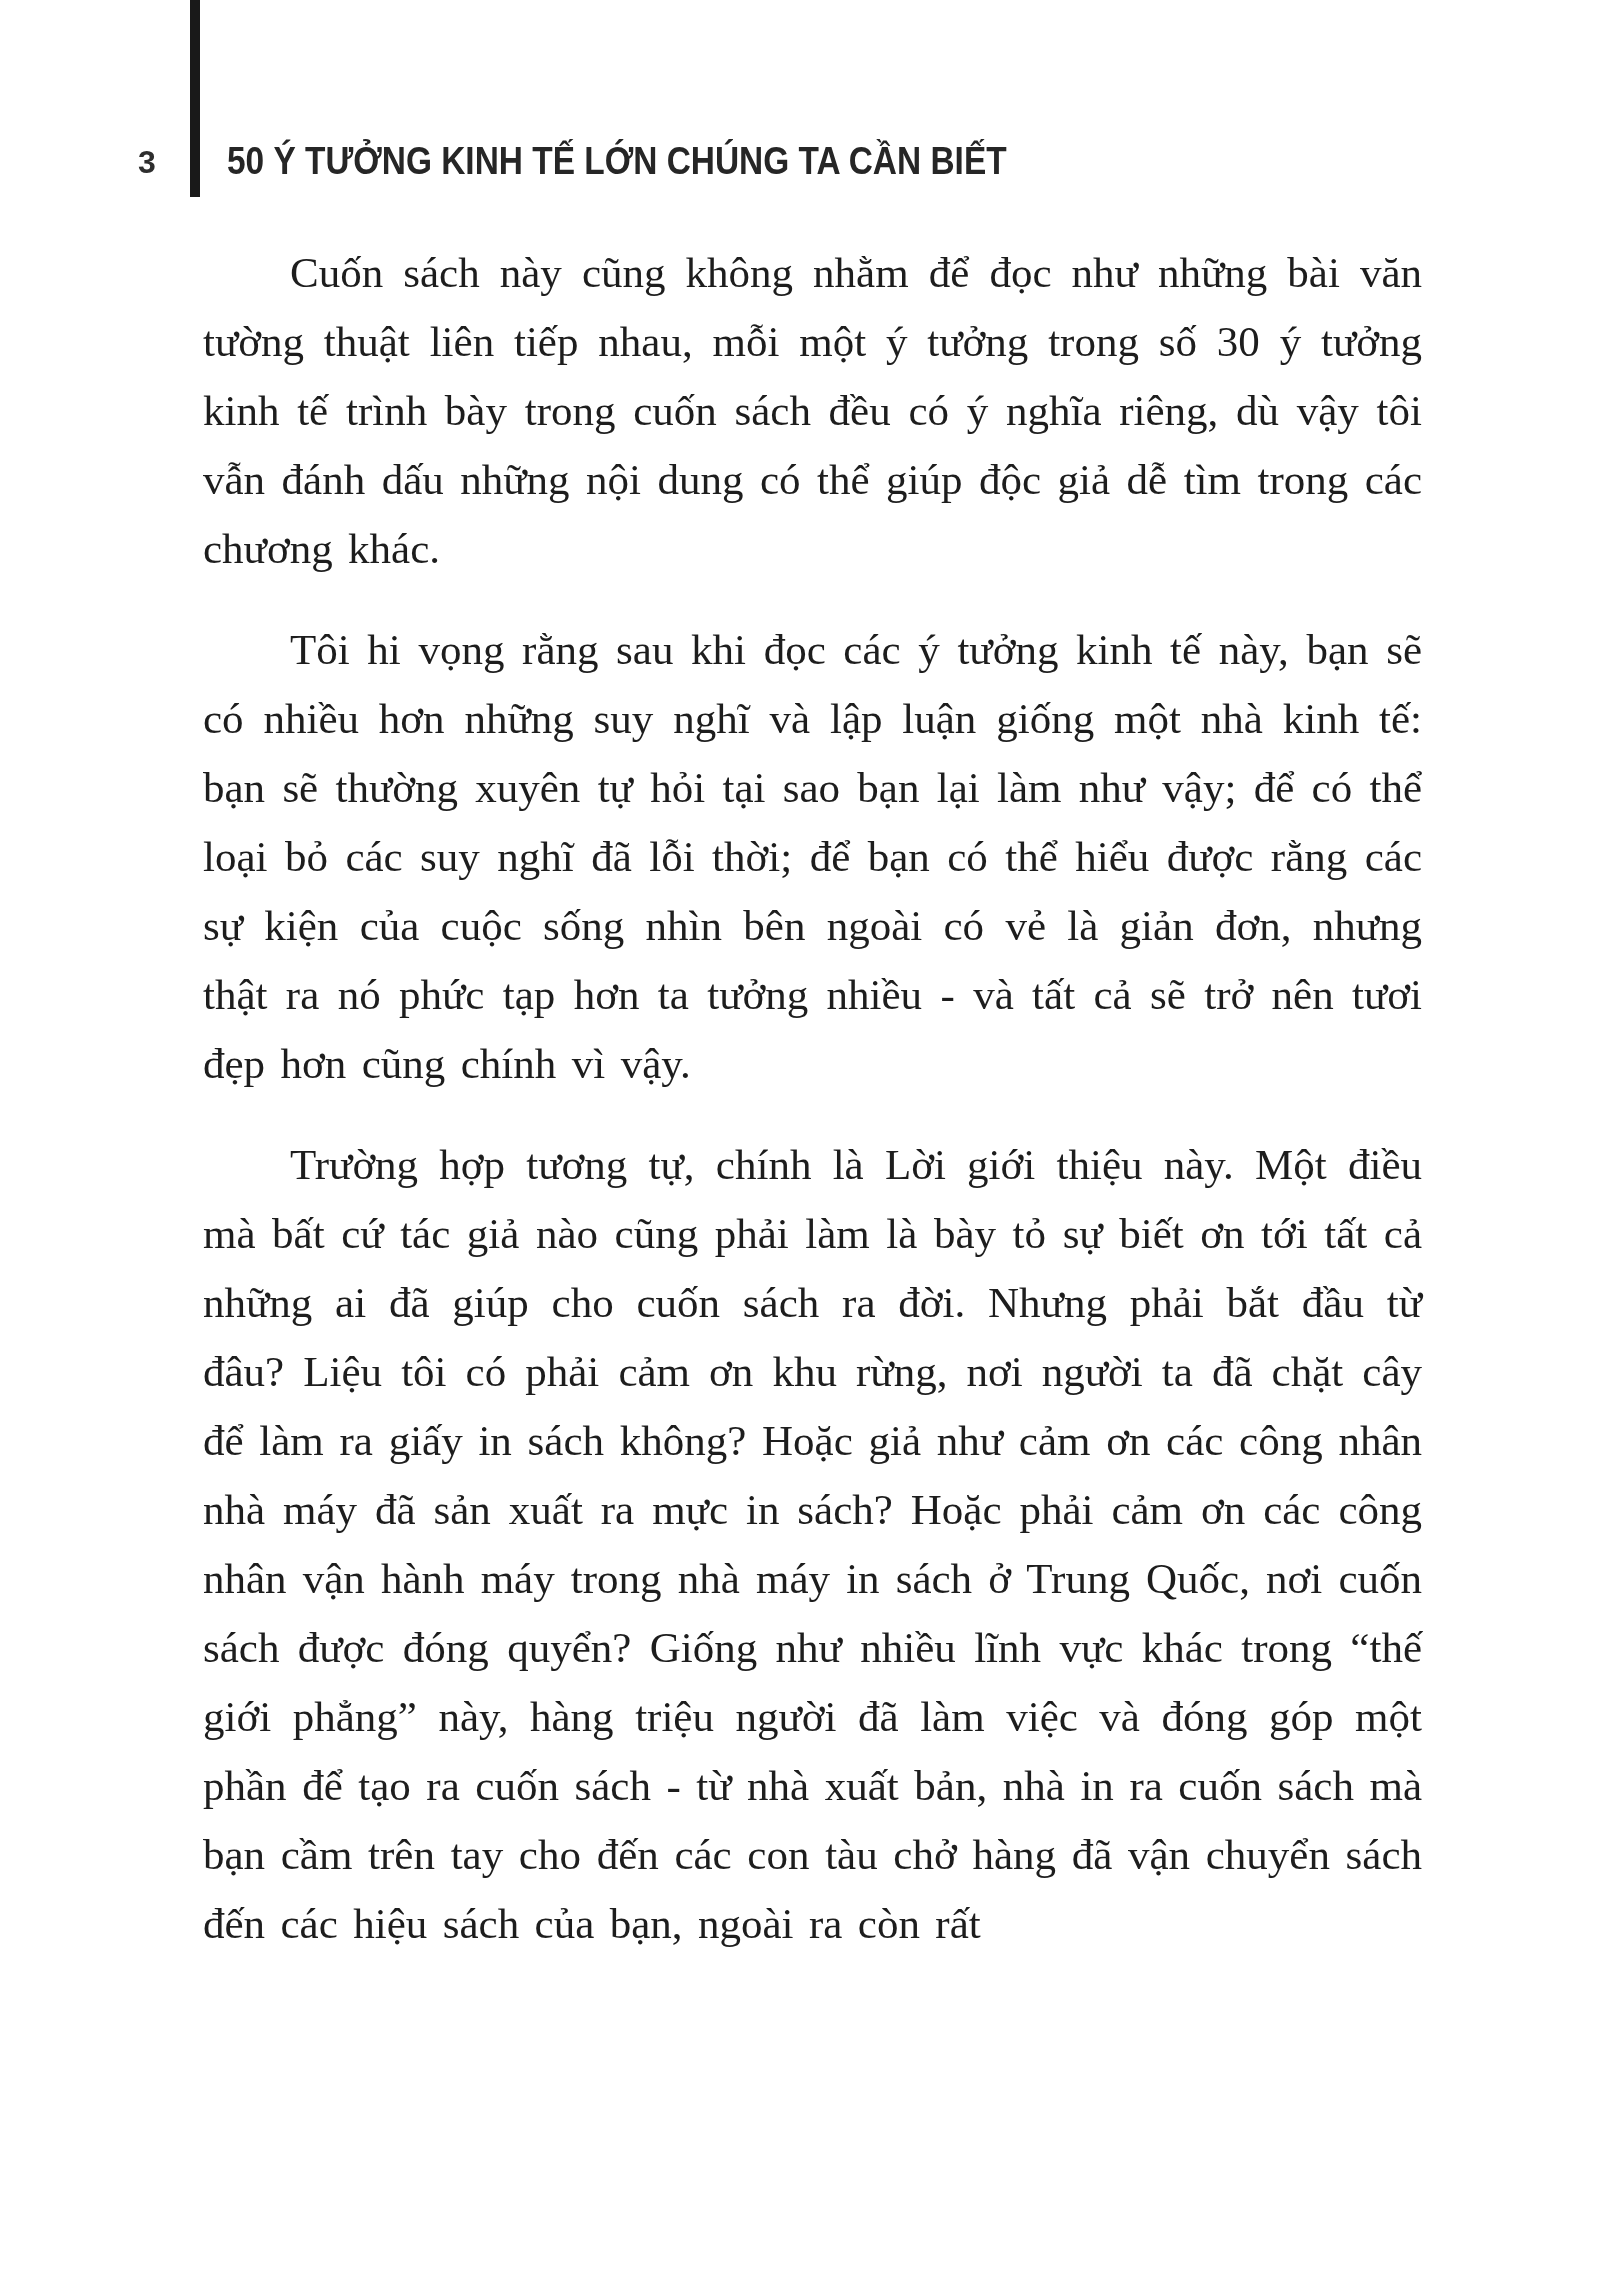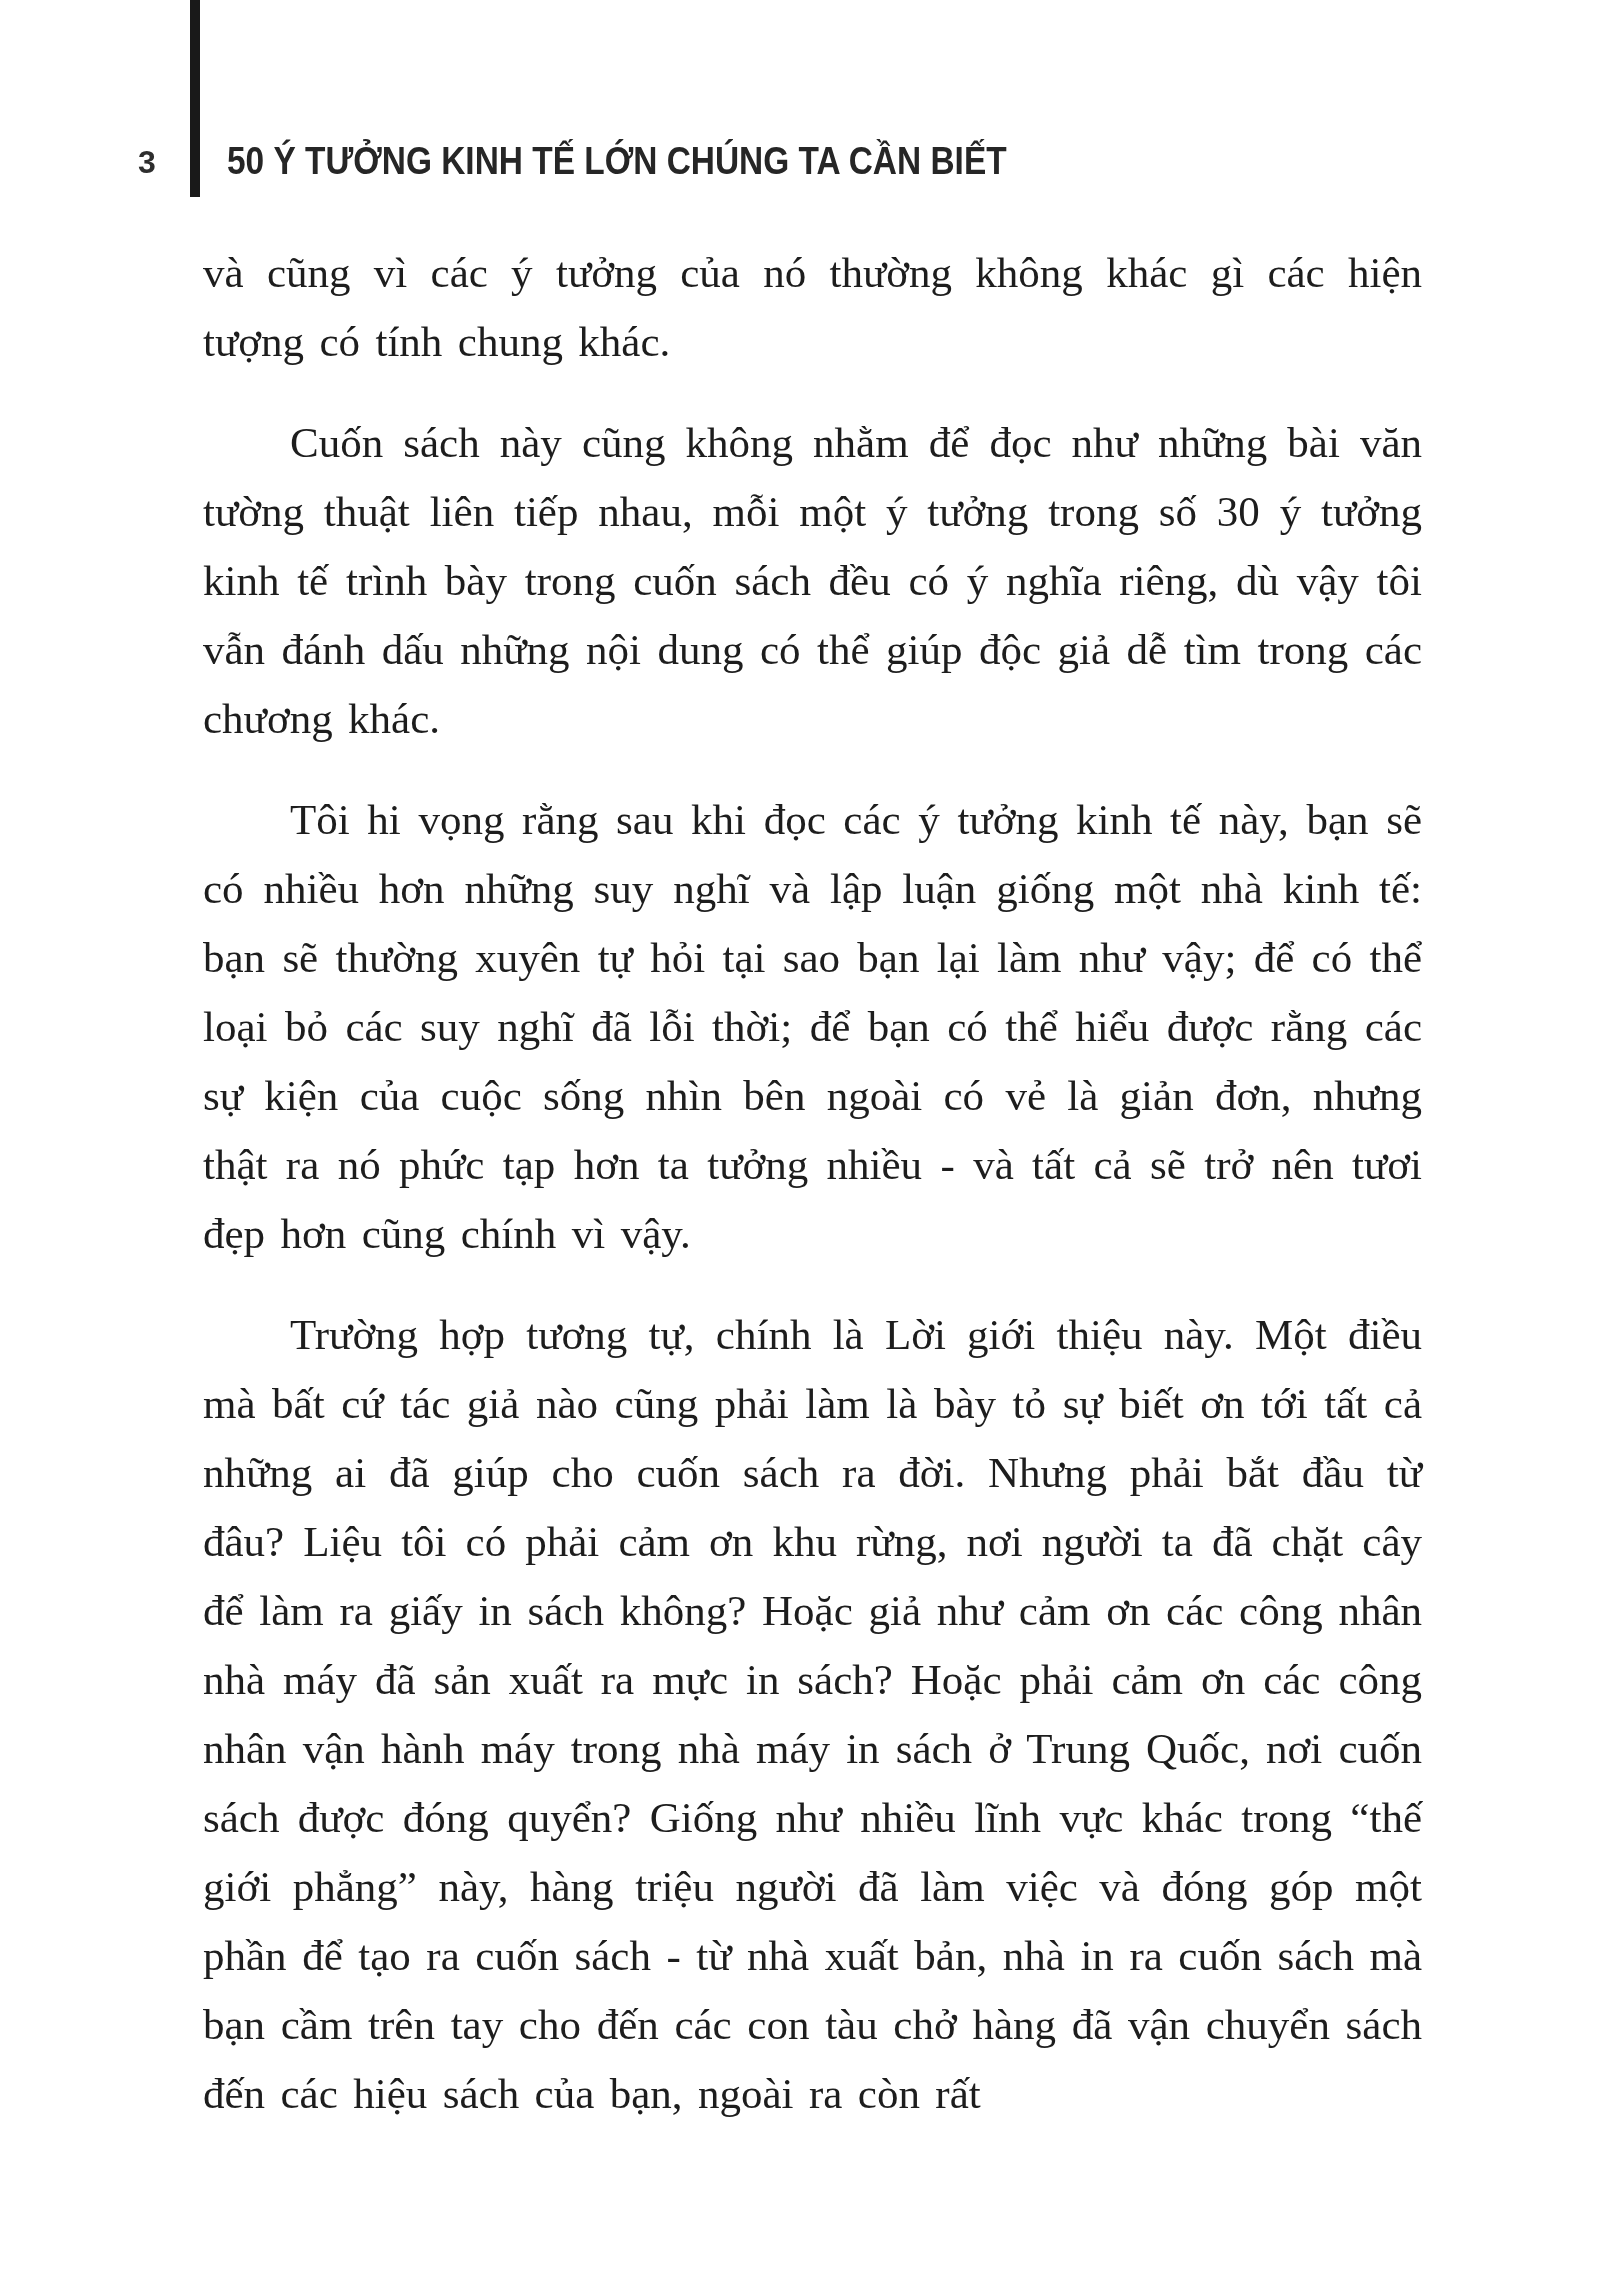--- a/index.html
+++ b/index.html
@@ -87,20 +87,19 @@
 
 <div class="page">
 
   <div class="header">
     <span class="page-number">3</span>
     <div class="header-rule"></div>
     <span class="header-title">50 Ý TƯỞNG KINH TẾ LỚN CHÚNG TA CẦN BIẾT</span>
   </div>
 
   <div class="content">
-    <p>và cũng vì các ý tưởng của nó thường không khác gì các hiện tượng có tính chung khác.</p>
     <p class="indent">Cuốn sách này cũng không nhằm để đọc như những bài văn tường thuật liên tiếp nhau, mỗi một ý tưởng trong số 30 ý tưởng kinh tế trình bày trong cuốn sách đều có ý nghĩa riêng, dù vậy tôi vẫn đánh dấu những nội dung có thể giúp độc giả dễ tìm trong các chương khác.</p>
     <p class="indent">Tôi hi vọng rằng sau khi đọc các ý tưởng kinh tế này, bạn sẽ có nhiều hơn những suy nghĩ và lập luận giống một nhà kinh tế: bạn sẽ thường xuyên tự hỏi tại sao bạn lại làm như vậy; để có thể loại bỏ các suy nghĩ đã lỗi thời; để bạn có thể hiểu được rằng các sự kiện của cuộc sống nhìn bên ngoài có vẻ là giản đơn, nhưng thật ra nó phức tạp hơn ta tưởng nhiều - và tất cả sẽ trở nên tươi đẹp hơn cũng chính vì vậy.</p>
     <p class="indent">Trường hợp tương tự, chính là Lời giới thiệu này. Một điều mà bất cứ tác giả nào cũng phải làm là bày tỏ sự biết ơn tới tất cả những ai đã giúp cho cuốn sách ra đời. Nhưng phải bắt đầu từ đâu? Liệu tôi có phải cảm ơn khu rừng, nơi người ta đã chặt cây để làm ra giấy in sách không? Hoặc giả như cảm ơn các công nhân nhà máy đã sản xuất ra mực in sách? Hoặc phải cảm ơn các công nhân vận hành máy trong nhà máy in sách ở Trung Quốc, nơi cuốn sách được đóng quyển? Giống như nhiều lĩnh vực khác trong “thế giới phẳng” này, hàng triệu người đã làm việc và đóng góp một phần để tạo ra cuốn sách - từ nhà xuất bản, nhà in ra cuốn sách mà bạn cầm trên tay cho đến các con tàu chở hàng đã vận chuyển sách đến các hiệu sách của bạn, ngoài ra còn rất</p>
   </div>
 
 </div>
 
 
 </body></html>

